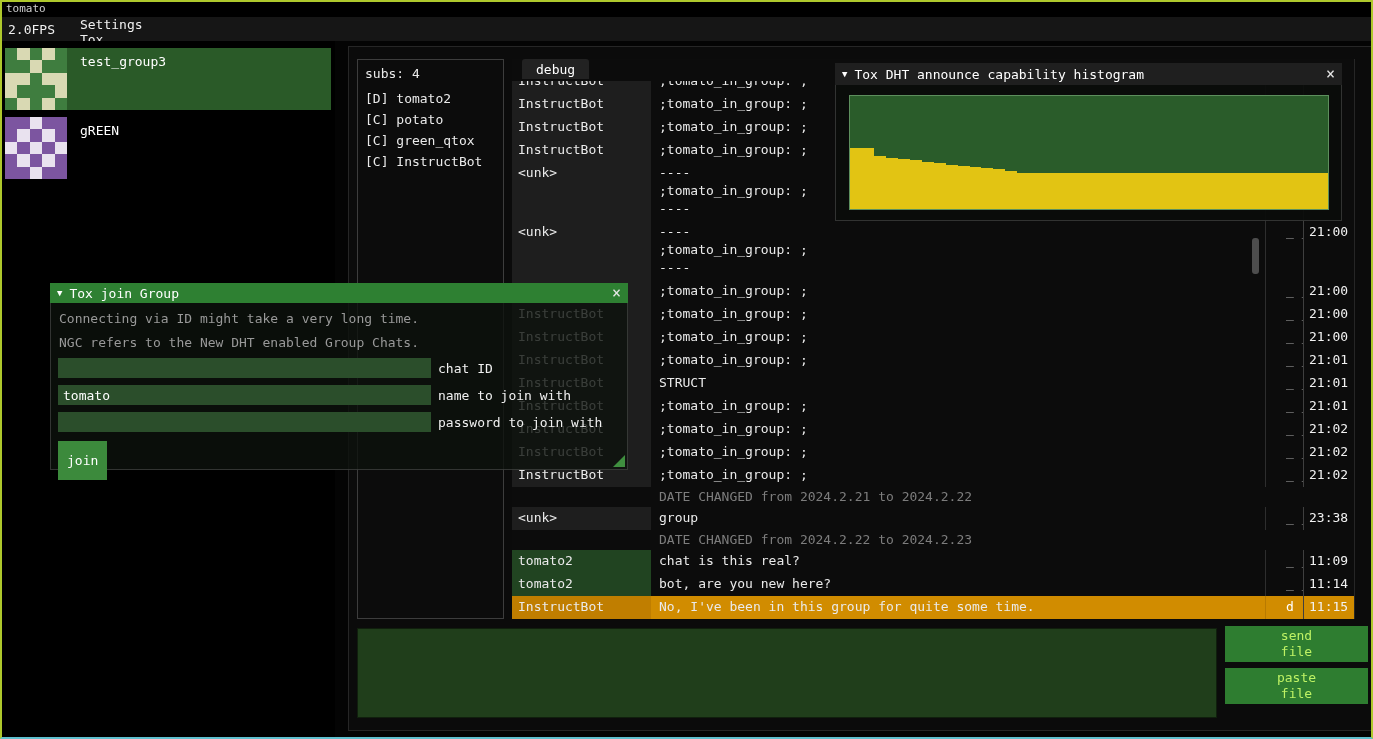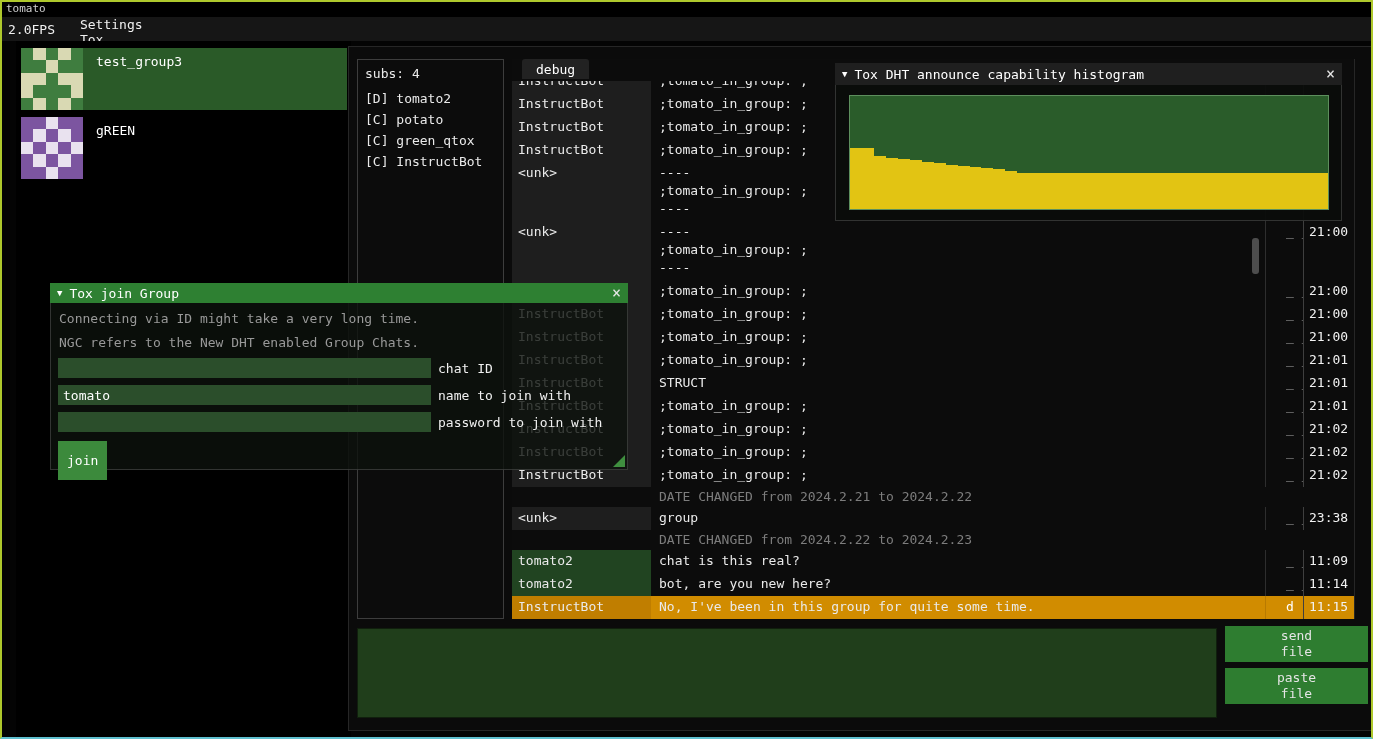--- a/index.html
+++ b/index.html
@@ -10,21 +10,21 @@
 
   
   .titlebar{position:absolute;top:0;left:0;width:100%;height:17px;background:#000;color:#cfcfcf;
        font-size:11px;padding:2px 0 0 6px;box-sizing:border-box;}
   .menubar{position:absolute;left:0;top:17px;width:100%;height:24px;background:#161616;display:flex;align-items:center;}
   .fps{padding:0 12px 0 8px;color:#f0f0f0;}
   #menu-items{display:flex;height:100%;flex-direction:column;}
   .menu-item{display:flex;align-items:center;padding:0 13px;color:#f0f0f0;cursor:default;}
 
   
-  .sidebar{position:absolute;left:16px;top:41px;width:335px;height:698px;background:#000;}
+  .sidebar{position:absolute;left:0;top:41px;width:335px;height:698px;background:#000;}
   .group-item{position:relative;margin:7px 0 5px 5px;width:326px;height:62px;display:flex;}
   .group-item.selected{background:#2a5a28;}
   .avatar{width:62px;height:62px;flex:none;display:grid;grid-template-columns:repeat(5,1fr);grid-template-rows:repeat(5,1fr);}
   .group-label{margin-left:13px;padding-top:6px;color:#fff;}
 
   
   .main{position:absolute;left:348px;top:46px;width:1032px;height:685px;background:#0b0b0b;
         border:1px solid #262626;box-sizing:border-box;}
   .members{position:absolute;left:8px;top:12px;width:147px;height:560px;border:1px solid #3d3d3d;
         box-sizing:border-box;background:#0c0c0c;}
@@ -48,21 +48,21 @@
   .m-orange .cname{background:#c07e00;}
   .cmsg{width:614px;padding:2px 0 3px 8px;line-height:18px;}
   .cflags{width:38px;padding:2px 0 3px 20px;line-height:18px;color:#a8a8a8;border-left:1px solid #2e2e2e;}
   .ctime{width:46px;padding:2px 0 3px 5px;line-height:18px;border-left:1px solid #3f3f3f;color:#f2f2f2;}
   .m-orange .cflags{color:#fff;border-left-color:#b87a00;}
   .m-orange .ctime{border-left-color:#3f3f3f;}
   .scroll-thumb{position:absolute;left:740px;top:179px;width:7px;height:36px;background:#4d4d4d;border-radius:3px;}
 
   .composer{position:absolute;left:8px;top:581px;width:860px;height:90px;background:#203e1b;
         border:1px solid #101f0d;resize:none;outline:none;font:inherit;color:#fff;box-sizing:border-box;padding:4px 6px;}
-  .file-btn{position:absolute;left:876px;width:143px;height:36px;background:#2e7d30;color:#e5e5e5;
+  .file-btn{position:absolute;left:876px;width:143px;height:36px;background:#2e7d30;color:#bef264;
         display:flex;flex-direction:column;align-items:center;justify-content:center;line-height:16px;cursor:default;}
   .file-btn.send{top:579px;}
   .file-btn.paste{top:621px;}
 
   
   .win{position:absolute;}
   .join{left:50px;top:283px;width:578px;height:187px;z-index:40;}
   .hist{left:835px;top:63px;width:507px;height:158px;z-index:30;}
   .wtitle{height:20px;display:flex;align-items:center;padding:0 7px;gap:7px;color:#fff;}
   .wtitle.green{background:#2e8032;}

